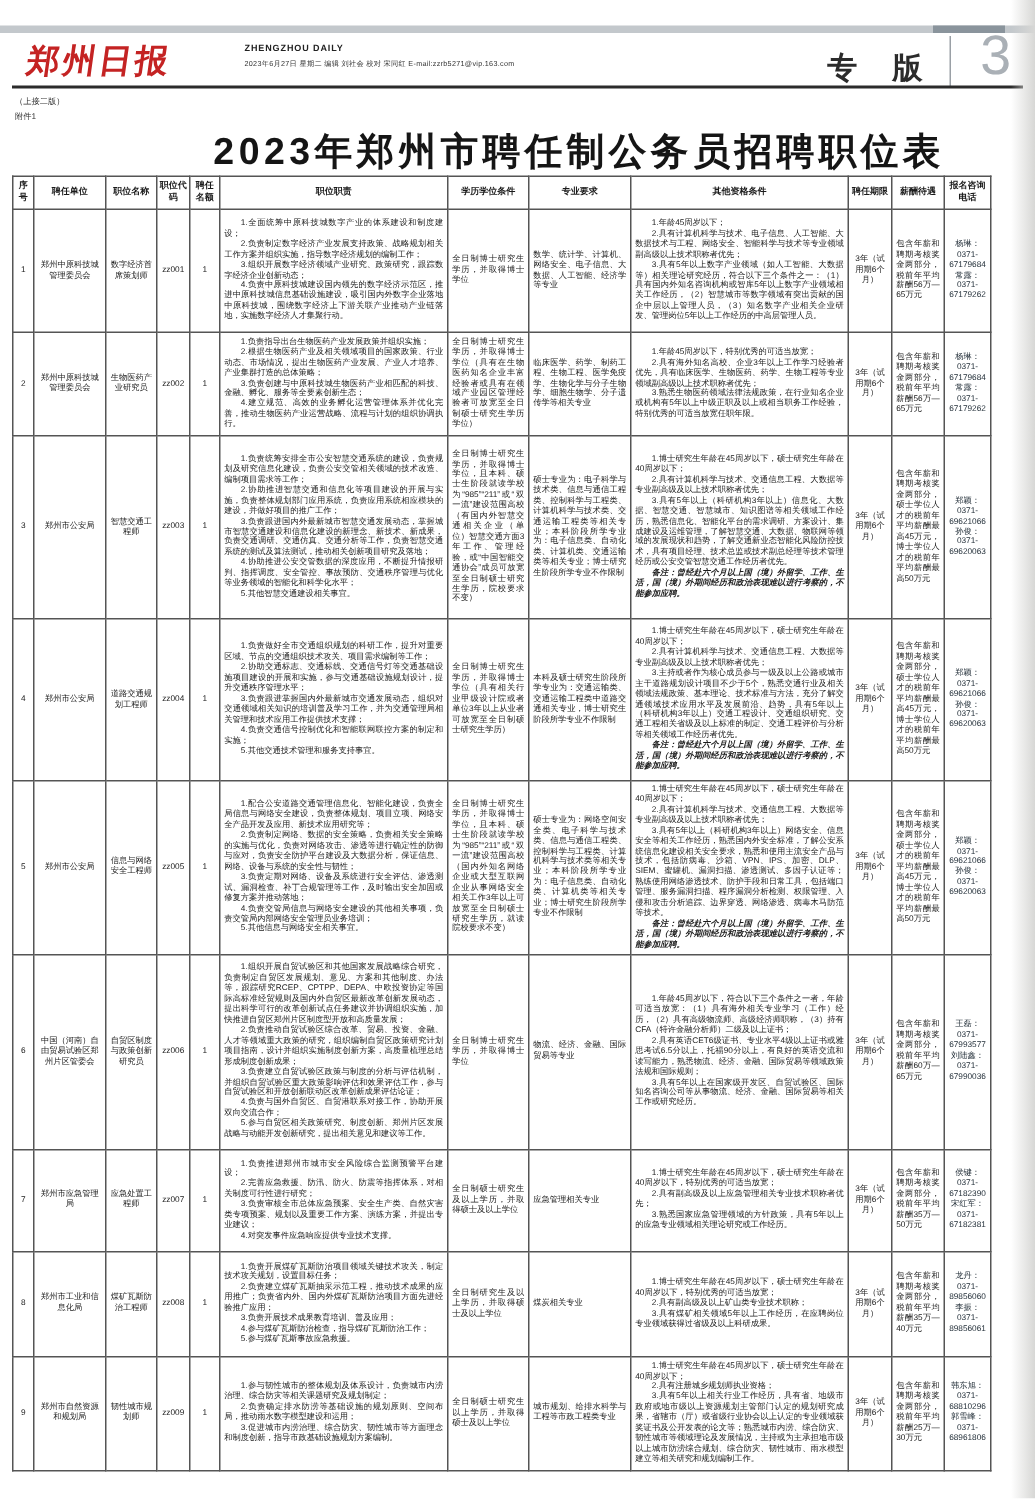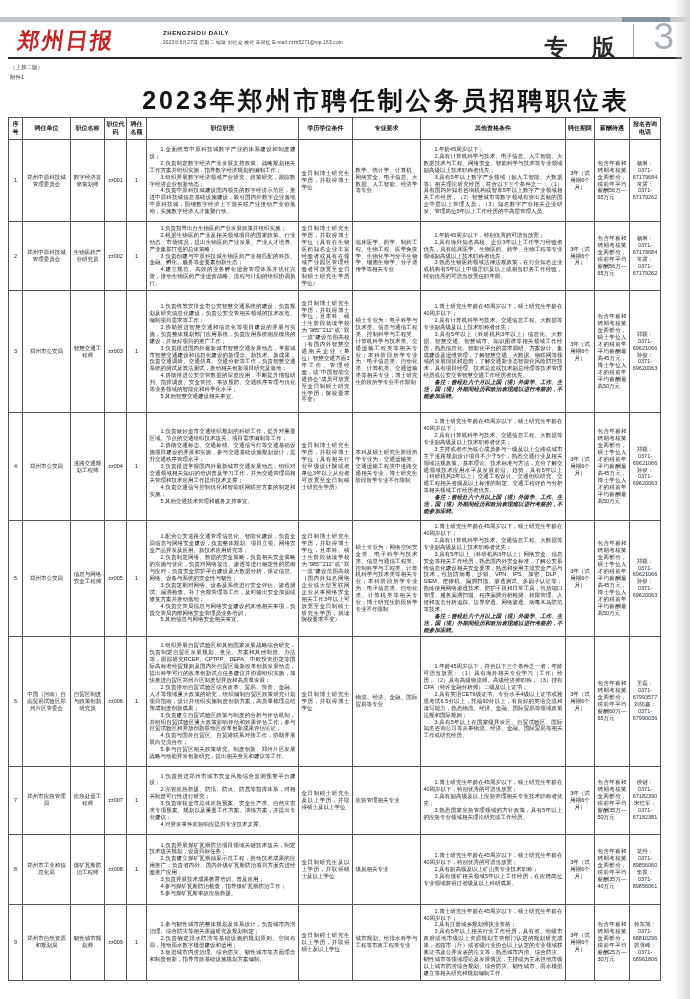--- a/index.html
+++ b/index.html
@@ -11,21 +11,21 @@
   .page-edge{position:absolute;top:0;right:0;width:16px;height:999px;
     background:linear-gradient(to right,rgba(255,255,255,0),#d7d7d5);}
   .top-bar{position:absolute;left:0;top:17px;width:690px;height:5px;background:#c3c8cc;}
   .top-bar-dark{position:absolute;left:622px;top:17px;width:48px;height:5px;background:#8a949c;}
   .masthead{position:absolute;left:0;top:24px;width:690px;height:34px;}
   .logo{position:absolute;left:18px;top:2px;font-family:"Liberation Serif","DejaVu Serif",serif;
     font-weight:bold;font-size:22px;color:#c42323;transform:skewX(-8deg);letter-spacing:2px;}
   .mast-en{position:absolute;left:163px;top:6px;font-size:6px;font-weight:bold;
     letter-spacing:.6px;color:#222;}
   .mast-date{position:absolute;left:163px;top:15px;font-size:4.8px;color:#333;letter-spacing:.2px;}
-  .edition{position:absolute;right:66px;top:8px;font-size:23px;font-weight:bold;
+  .edition{position:absolute;right:66px;top:8px;font-size:20px;font-weight:bold;
     letter-spacing:9px;color:#2b2b2b;}
   .num-rule{position:absolute;right:56px;top:0px;width:1px;height:34px;background:#9aa0a6;}
   .page-num{position:absolute;right:16px;top:-8px;font-size:37px;color:#aab0b6;
     font-family:"Liberation Sans",sans-serif;}
   .mast-rule{position:absolute;left:8px;top:57px;width:674px;height:2px;background:#2b2b2b;}
   .cont-note{position:absolute;left:10px;top:64px;font-size:5.5px;color:#333;}
   .attach-note{position:absolute;left:10px;top:74px;font-size:5.5px;color:#333;}
   .page-title{position:absolute;left:0;top:84px;width:690px;text-align:center;
     font-size:25px;font-weight:bold;color:#151515;letter-spacing:3px;margin-left:41px;}
   table.jobs{position:absolute;left:8px;top:117px;width:652px;border-collapse:collapse;

